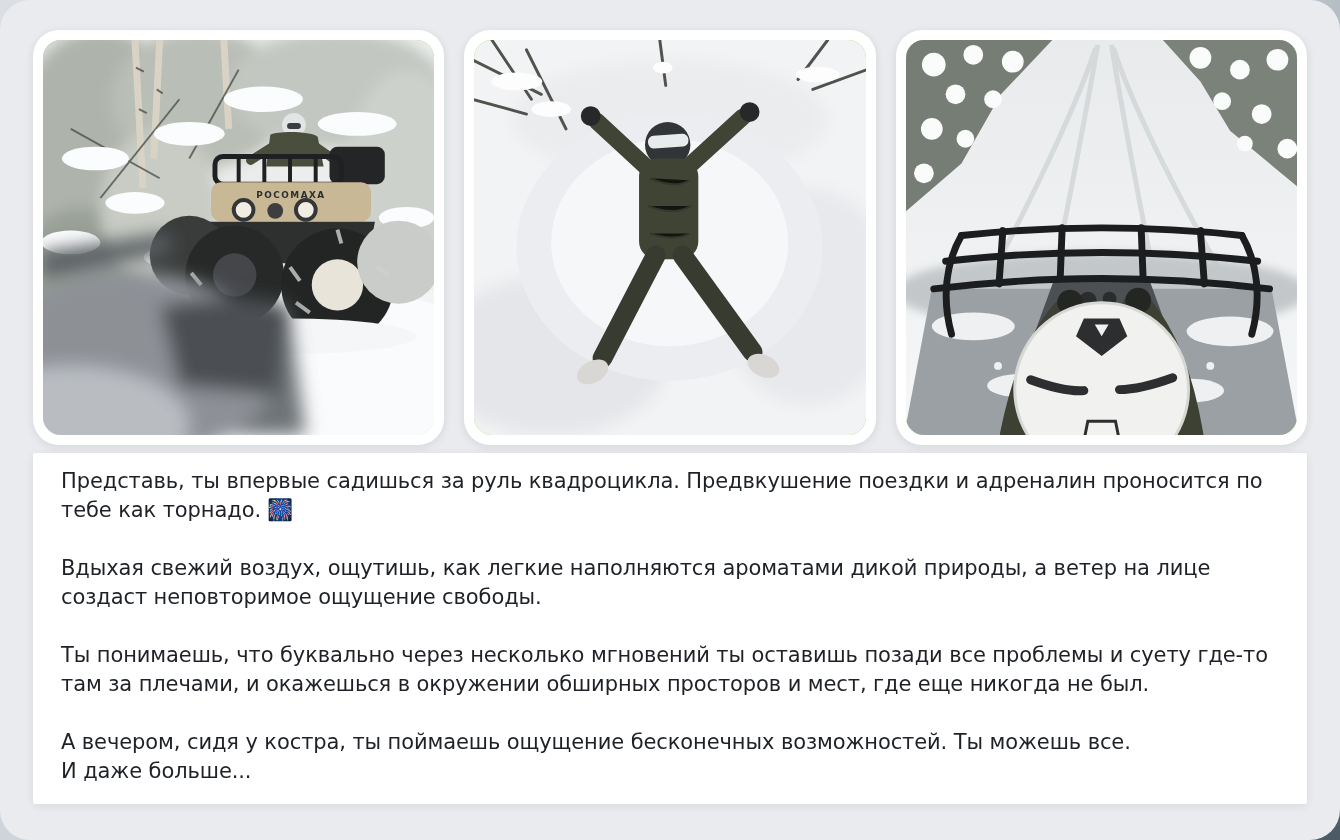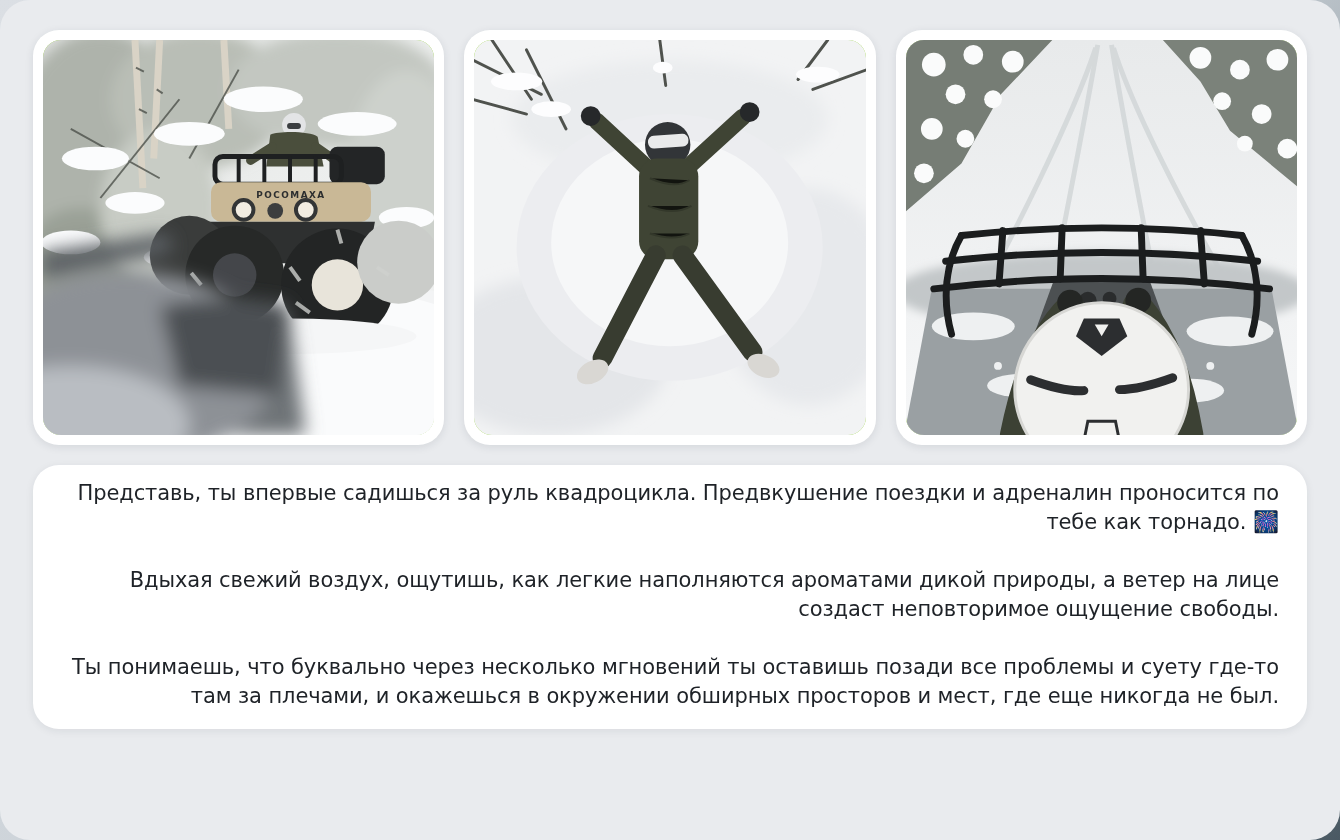--- a/index.html
+++ b/index.html
@@ -4,22 +4,22 @@
 <style>
   html,body{margin:0;padding:0;width:1340px;height:840px;overflow:hidden;
     font-family:"DejaVu Sans","Liberation Sans",sans-serif;
     background:linear-gradient(135deg,#dbdfe4 0%,#c9d0d6 55%,#4a5963 100%);}
   .canvas{position:absolute;inset:0;background:#e9ebee;border-radius:30px;overflow:hidden;}
   .gallery{display:flex;gap:20px;margin:30px 33px 0 33px;}
   .photo-card{flex:1;background:#ffffff;border-radius:26px;padding:10px;height:395px;
     box-shadow:0 2px 8px rgba(25,35,55,0.10);}
   .photo{width:100%;height:100%;border-radius:18px;overflow:hidden;background:#84cc16;}
   .photo svg{display:block;width:100%;height:100%;}
-  .text-card{margin:20px 33px 0 33px;background:#ffffff;border-radius:26px;
-    padding:14px 28px 18px 28px;box-shadow:0 2px 8px rgba(25,35,55,0.08);text-align:right;}
+  .text-card{margin:8px 33px 0 33px;background:#ffffff;border-radius:2px;
+    padding:14px 28px 18px 28px;box-shadow:0 2px 8px rgba(25,35,55,0.08);}
   .text-card p{margin:0 0 29px 0;font-size:21px;line-height:29px;color:#1e2227;
     letter-spacing:-0.1px;white-space:pre-line;}
   .text-card p:last-child{margin-bottom:0;}
 </style>
 </head>
 <body>
 
 <div class="canvas">
 
   <div class="gallery">
@@ -271,15 +271,17 @@
         </svg>
       </div>
     </div>
 
   </div>
 
   <div class="text-card">
     <p>Представь, ты впервые садишься за руль квадроцикла. Предвкушение поездки и адреналин проносится по тебе как торнадо. 🎆</p>
     <p>Вдыхая свежий воздух, ощутишь, как легкие наполняются ароматами дикой природы, а ветер на лице создаст неповторимое ощущение свободы.</p>
     <p>Ты понимаешь, что буквально через несколько мгновений ты оставишь позади все проблемы и суету где-то там за плечами, и окажешься в окружении обширных просторов и мест, где еще никогда не был.</p>
+    <p>А вечером, сидя у костра, ты поймаешь ощущение бесконечных возможностей. Ты можешь все.
+И даже больше...</p>
   </div>
 
 </div>
 
 </body></html>

